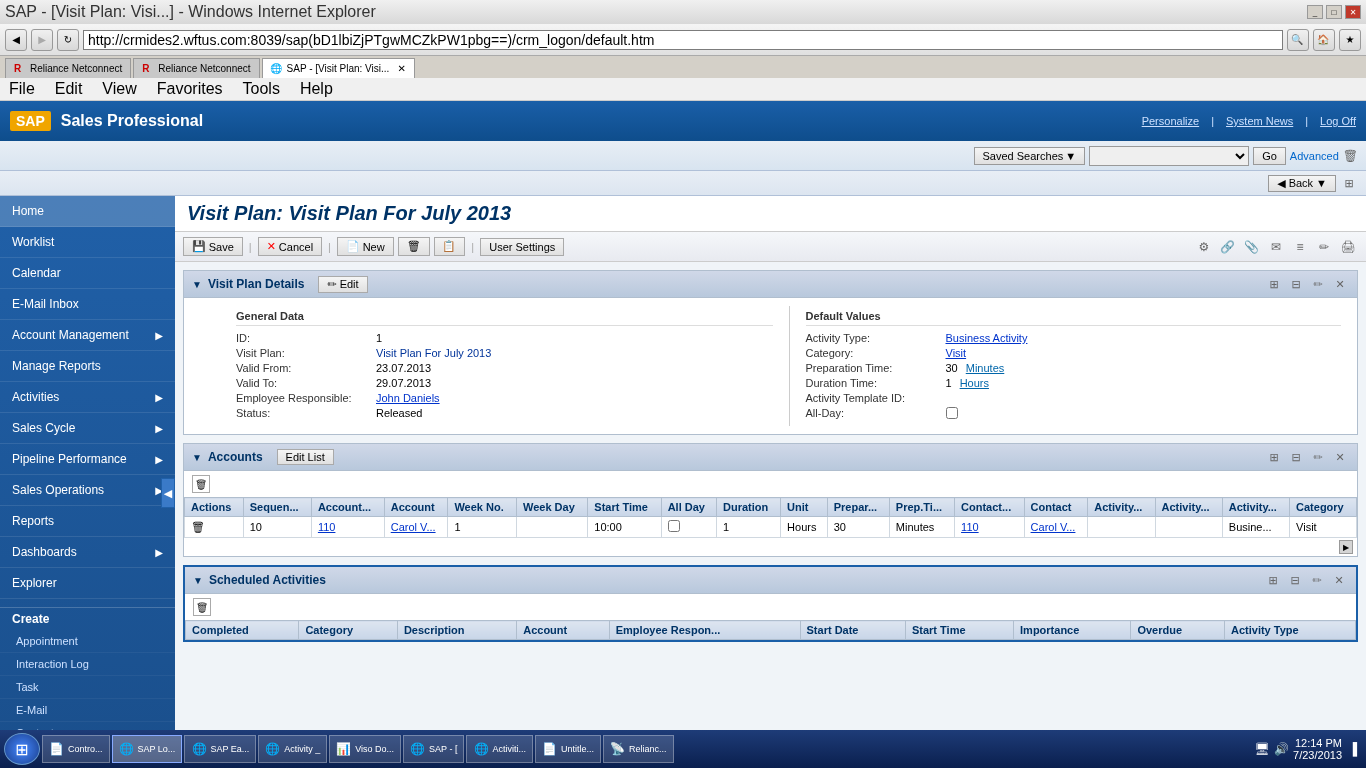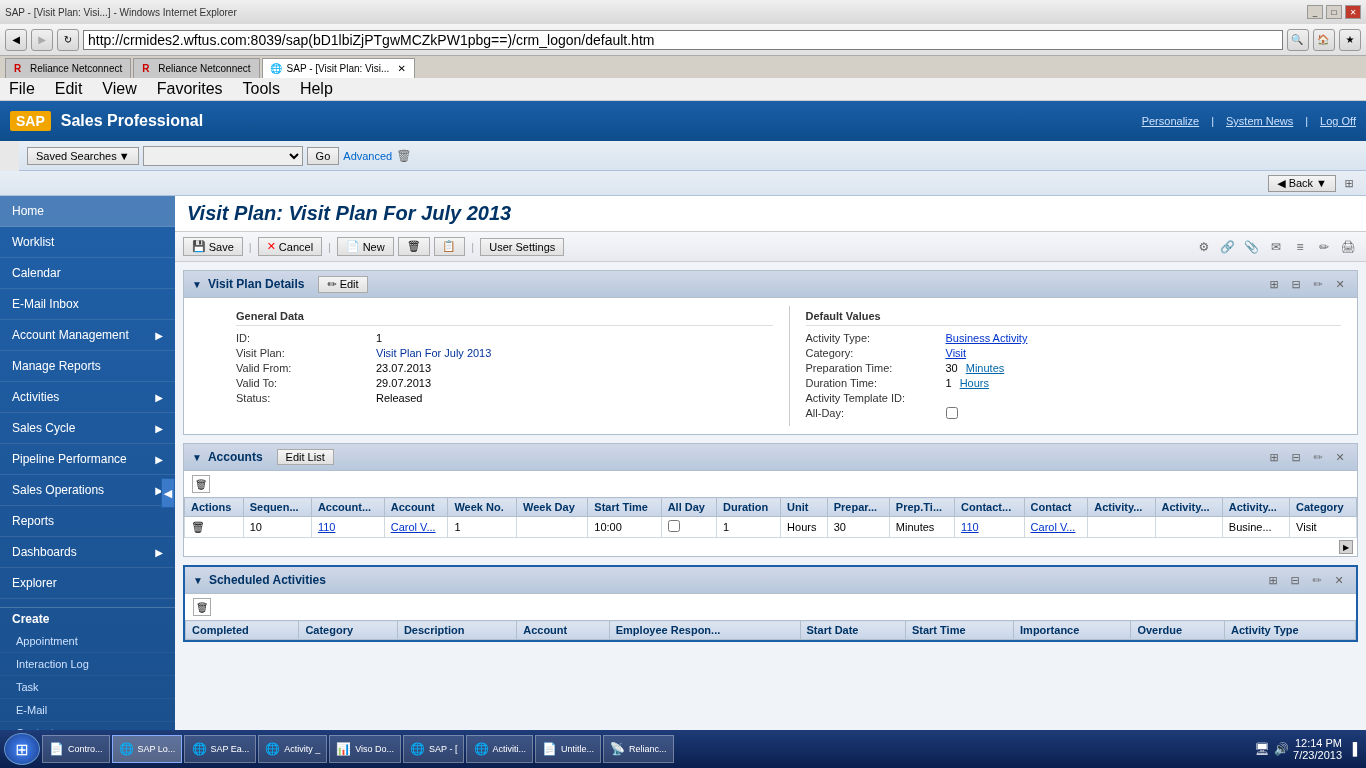--- a/index.html
+++ b/index.html
@@ -22,21 +22,21 @@
     .menu-item { padding: 1px 4px; font-size: 16px; cursor: pointer; }
 
     
     .sap-header { background: linear-gradient(to bottom, #1a5fa8, #0e4d8c); height: 40px; display: flex; align-items: center; padding: 0 10px; gap: 10px; }
     .sap-logo { background: #f0a500; color: white; font-weight: bold; font-size: 14px; padding: 2px 6px; border-radius: 2px; }
     .sap-title { color: white; font-size: 16px; font-weight: bold; flex: 1; }
     .sap-header-links { display: flex; gap: 12px; font-size: 11px; color: #cce0ff; }
     .sap-header-links a { color: #cce0ff; text-decoration: underline; cursor: pointer; }
 
     
-    .search-toolbar { background: linear-gradient(to bottom, #e8eef5, #d8e4f0); border-bottom: 1px solid #b0c0d8; padding: 4px 8px; display: flex; align-items: center; gap: 4px; height: 30px; margin-left: 19px; }
+    .search-toolbar { background: linear-gradient(to bottom, #e8eef5, #d8e4f0); border-bottom: 1px solid #b0c0d8; padding: 4px 8px; display: flex; align-items: center; justify-content: flex-end; gap: 4px; height: 30px; }
     .saved-searches-btn { background: linear-gradient(to bottom, #f5f5f5, #e0e0e0); border: 1px solid #999; padding: 2px 8px; cursor: pointer; font-size: 11px; display: flex; align-items: center; gap: 2px; }
     .search-input { height: 20px; width: 160px; border: 1px solid #999; padding: 1px 4px; font-size: 11px; }
     .go-btn { background: linear-gradient(to bottom, #f5f5f5, #e0e0e0); border: 1px solid #999; padding: 2px 8px; cursor: pointer; font-size: 11px; }
     .advanced-btn { font-size: 11px; color: #0066cc; cursor: pointer; }
     .clear-btn { font-size: 12px; cursor: pointer; color: #666; }
 
     
     .app-body { display: flex; height: calc(768px - 24px - 32px - 22px - 18px - 40px - 30px - 38px); }
     
 
@@ -110,21 +110,21 @@
     .taskbar-icon { width: 16px; height: 16px; flex-shrink: 0; display: flex; align-items: center; justify-content: center; font-size: 12px; }
     .taskbar-time { margin-left: auto; color: white; font-size: 11px; text-align: right; }
     .taskbar-sys-icon { width: 18px; height: 28px; display: flex; align-items: center; justify-content: center; cursor: pointer; color: white; font-size: 12px; }
 
     input[type="checkbox"] { width: 12px; height: 12px; }
   </style>
 </head>
 <body>
 
 <div class="browser-titlebar">
-  <span style="font-size:10px;color:#333;">SAP - [Visit Plan: Visi...] - Windows Internet Explorer</span>
+  <span style="font-size:16px;color:#333;">SAP - [Visit Plan: Visi...] - Windows Internet Explorer</span>
   <div class="browser-titlebar-right">
     <div class="win-btn">_</div>
     <div class="win-btn">□</div>
     <div class="win-btn close">✕</div>
   </div>
 </div>
 
 <div class="browser-toolbar">
   <div class="nav-btn">◀</div>
   <div class="nav-btn" style="color:#aaa;">▶</div>
@@ -329,20 +329,24 @@
             <span class="field-label">Visit Plan:</span>
             <span class="field-value">Visit Plan For July 2013</span>
           </div>
           <div class="field-row">
             <span class="field-label">Valid From:</span>
             <span class="field-value black">23.07.2013</span>
           </div>
           <div class="field-row">
             <span class="field-label">Valid To:</span>
             <span class="field-value black">29.07.2013</span>
+          </div>
+          <div class="field-row">
+            <span class="field-label">Employee Responsible:</span>
+            <span class="field-value link">John Daniels</span>
           </div>
           <div class="field-row">
             <span class="field-label">Status:</span>
             <span class="field-value black">Released</span>
           </div>
         </div>
 
         <div class="form-right form-divider">
           <div style="font-weight:bold;font-size:11px;color:#333;margin-bottom:6px;padding-bottom:3px;border-bottom:1px solid #ddd;">Default Values</div>
 

